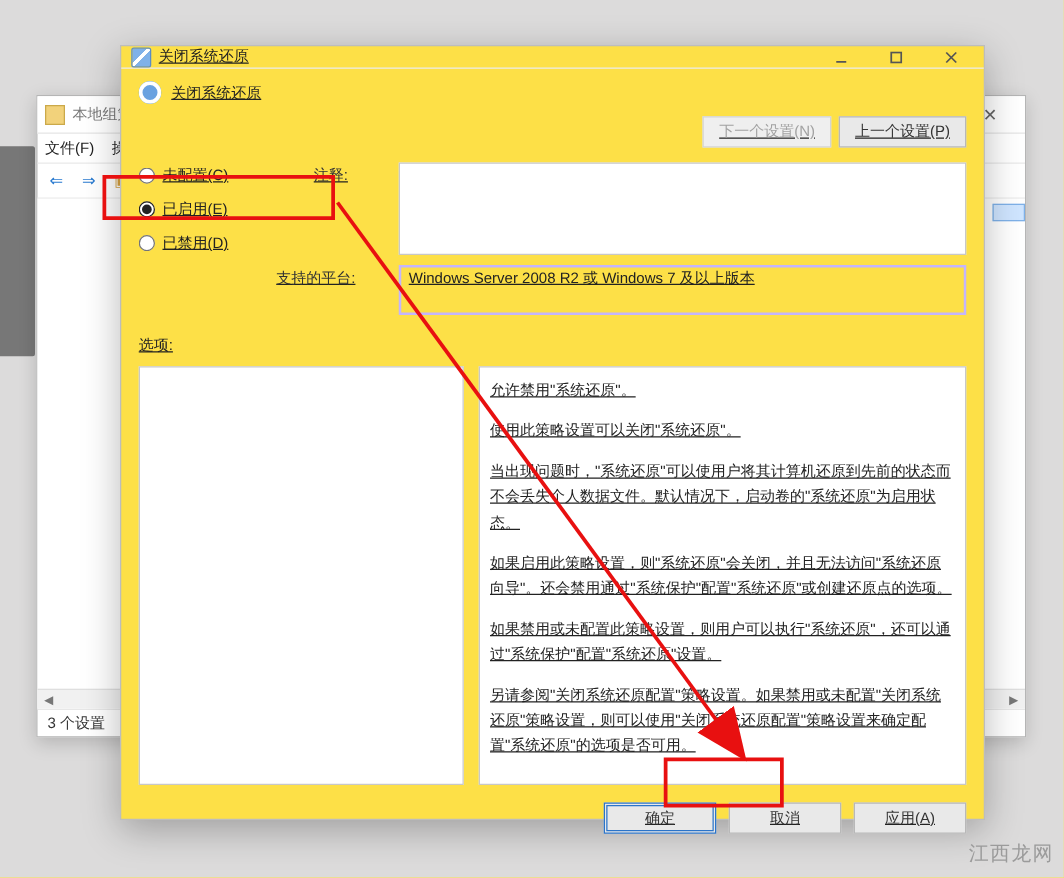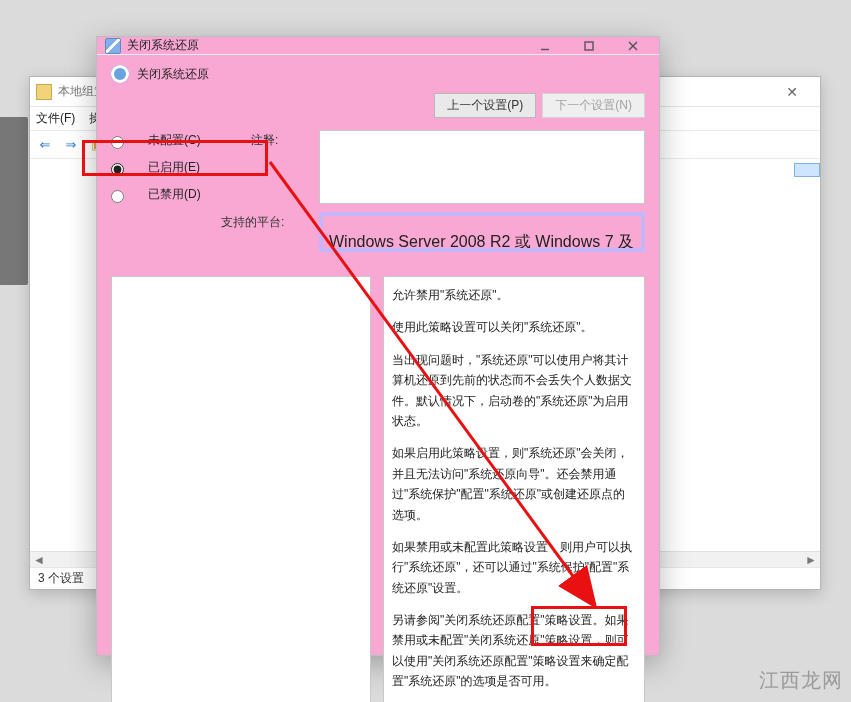--- a/index.html
+++ b/index.html
@@ -39,23 +39,23 @@
   .bg-body .hscroll {
     position:absolute; left:0; right:0; bottom:0; height:16px; background:#f1f1f1; border-top:1px solid #dfdfdf;
     display:flex; align-items:center; justify-content:space-between; padding:0 2px;
   }
   .bg-body .hscroll .thumb { height:12px; width:34px; background:#cfcfcf; border:1px solid #b9b9b9; border-radius:2px;}
   .bg-body .hscroll .arrow { width:14px; text-align:center; color:#777;}
   .bg-status { height: 22px; border-top:1px solid #e7e7e7; display:flex; align-items:center; padding:0 8px; font-size:12px; color:#333;}
 
   
   .dlg {
-    position: absolute; left: 96px; top: 36px; width: 564px; height: 620px;
-    background: #f9a8d4; border: 1px solid #bdbdbd; box-shadow: 0 8px 28px rgba(0,0,0,.28);
-    display: flex; flex-direction: column; color:#222;
+    position: absolute; left: 96px; top: 36px; width: 692px; height: 620px;
+    background: #fde047; border: 1px solid #bdbdbd; box-shadow: 0 8px 28px rgba(0,0,0,.28);
+    display: flex; flex-direction: column; color:#222;text-decoration:underline;
   }
   .dlg-titlebar {
     height: 30px; display: flex; align-items: center; padding: 0 4px 0 8px; border-bottom: 1px solid #ececec;
   }
   .dlg-titlebar .d-icon {
     width:16px; height:16px; margin-right:6px; display:inline-block;
     background: linear-gradient(135deg,#7fb1e8 40%, #fff 41%, #fff 55%, #7fb1e8 56%);
     border:1px solid #5b8cc6; border-radius:2px;
   }
   .dlg-titlebar .title { flex:1; font-size:12px;}
@@ -79,56 +79,56 @@
     display:flex; justify-content:flex-end; gap:6px; padding: 2px 0 4px 0;
   }
   .btn {
     padding: 3px 12px; background:#e9e9e9; border:1px solid #b8b8b8; color:#333; font-size:12px; min-width:90px; text-align:center; cursor:pointer;
   }
   .btn.disabled { color:#a2a2a2; background:#efefef; border-color:#d4d4d4; cursor:default;}
 
   
   .row-grid { display:grid; grid-template-columns: 130px 58px 1fr; column-gap: 10px; align-items:start;}
   .radio-group { display:flex; flex-direction:column; gap:10px; padding-top:2px;}
-  .radio-item { display:flex; align-items:flex-end; gap:24px; font-size:12px;}
+  .radio-item { display:flex; align-items:center; gap:6px; font-size:12px;}
   .radio-item input { margin:0; accent-color:#222; }
   .lbl { font-size:12px; color:#333; padding-top:2px;}
   .comment-box {
     width:100%; height:74px; border:1px solid #c8c8c8; resize:none; padding:4px 6px;
     font: 12px "Microsoft YaHei", sans-serif; overflow-y:scroll;
   }
   .platform-box {
-    width:100%; height:40px; border:4px solid #c4b5fd; padding:16px 6px; font-size:16px; overflow-y:scroll;
+    width:100%; height:40px; border:2px solid #c4b5fd; padding:0 6px; font-size:12px; overflow-y:scroll;
   }
 
   
   .sect-headers { display:flex; margin-top:8px;}
   .sect-headers .col-a { width: 268px; font-size:12px;}
   .sect-headers .col-b { flex:1; font-size:12px;}
 
   .panels { display:flex; gap:12px; flex:1; min-height:0;}
   .panel-options {
     width: 260px; border:1px solid #c8c8c8; background:#fff;
   }
   .panel-help {
     flex:1; border:1px solid #c8c8c8; background:#fff; padding:8px 8px; overflow-y:scroll; font-size:12px; line-height:1.7;
   }
   .panel-help p { margin-bottom: 12px; }
 
   .dlg-footer {
-    display:flex; justify-content:flex-end; gap:25px; padding-top:6px;
+    display:flex; justify-content:flex-end; gap:10px; padding-top:6px;
   }
   .btn.primary { background:#e9e9e9; border:1px solid #2b74c9; outline:1px solid #2b74c9; outline-offset:-3px;}
 
   
   .anno { position:absolute; inset:0; pointer-events:none; z-index:50; }
   .red-box { position:absolute; border:3px solid #e81010; }
   .arrow-svg { position:absolute; overflow:visible; }
   .watermark {
-    position:absolute; right:8px; bottom:8px; color:#9b9b9b; font-size:20px; letter-spacing:1px; pointer-events:none;
+    position:absolute; right:8px; bottom:8px; color:#9b9b9b; font-size:16px; letter-spacing:1px; pointer-events:none;
     font-family: "SimSun","Microsoft YaHei",serif;
   }
 </style>
 </head>
 <body>
 
 <div class="desktop-strip"></div>
 
 <div class="bg-window">
   <div class="bg-titlebar">
@@ -181,22 +181,22 @@
   </div>
 
   <div class="dlg-body">
 
     <div class="dlg-header">
       <span class="gear"></span>
       <span>关闭系统还原</span>
     </div>
 
     <div class="dlg-nav">
+      <div class="btn disabled">下一个设置(N)</div>
       <div class="btn">上一个设置(P)</div>
-      <div class="btn disabled">下一个设置(N)</div>
     </div>
 
     <div class="row-grid">
       <div class="radio-group">
         <label class="radio-item">
           <input type="radio" name="state" style="">
           <span>未配置(C)</span>
         </label>
         <label class="radio-item">
           <input type="radio" name="state" checked="" style="">
@@ -213,20 +213,21 @@
 
     <div class="row-grid" style="grid-template-columns: 130px 58px 1fr; align-items:start;">
       <div></div>
       <div class="lbl" style="text-align:left; white-space:nowrap; transform: translateX(-30px); width:90px;">支持的平台:</div>
       <div class="platform-box">
         <span>Windows Server 2008 R2 或 Windows 7 及以上版本</span>
       </div>
     </div>
 
     <div class="sect-headers">
+      <div class="col-a">选项:</div>
     </div>
 
     <div class="panels">
       <div class="panel-options"></div>
       <div class="panel-help">
         <p>允许禁用"系统还原"。</p>
         <p>使用此策略设置可以关闭"系统还原"。</p>
         <p>当出现问题时，"系统还原"可以使用户将其计算机还原到先前的状态而不会丢失个人数据文件。默认情况下，启动卷的"系统还原"为启用状态。</p>
         <p>如果启用此策略设置，则"系统还原"会关闭，并且无法访问"系统还原向导"。还会禁用通过"系统保护"配置"系统还原"或创建还原点的选项。</p>
         <p>如果禁用或未配置此策略设置，则用户可以执行"系统还原"，还可以通过"系统保护"配置"系统还原"设置。</p>

